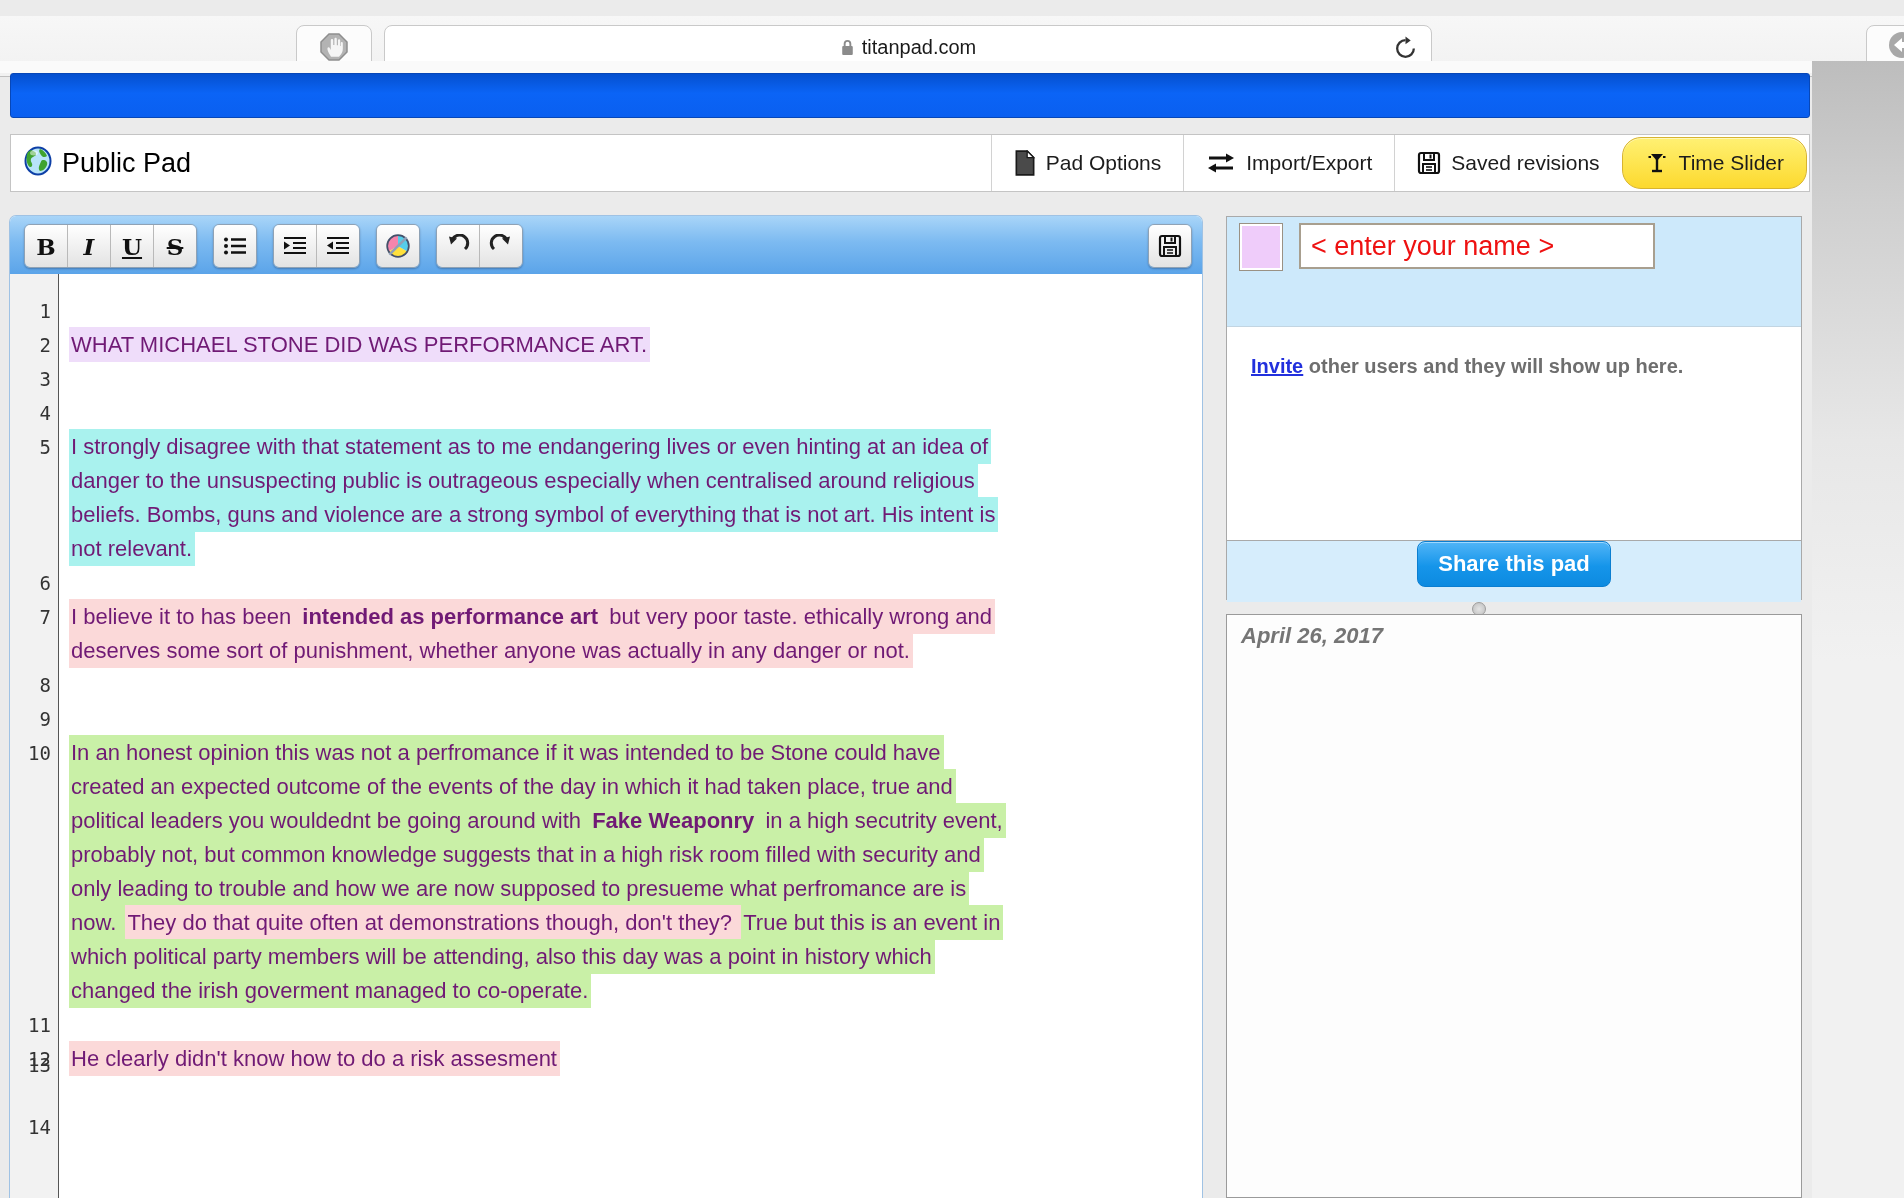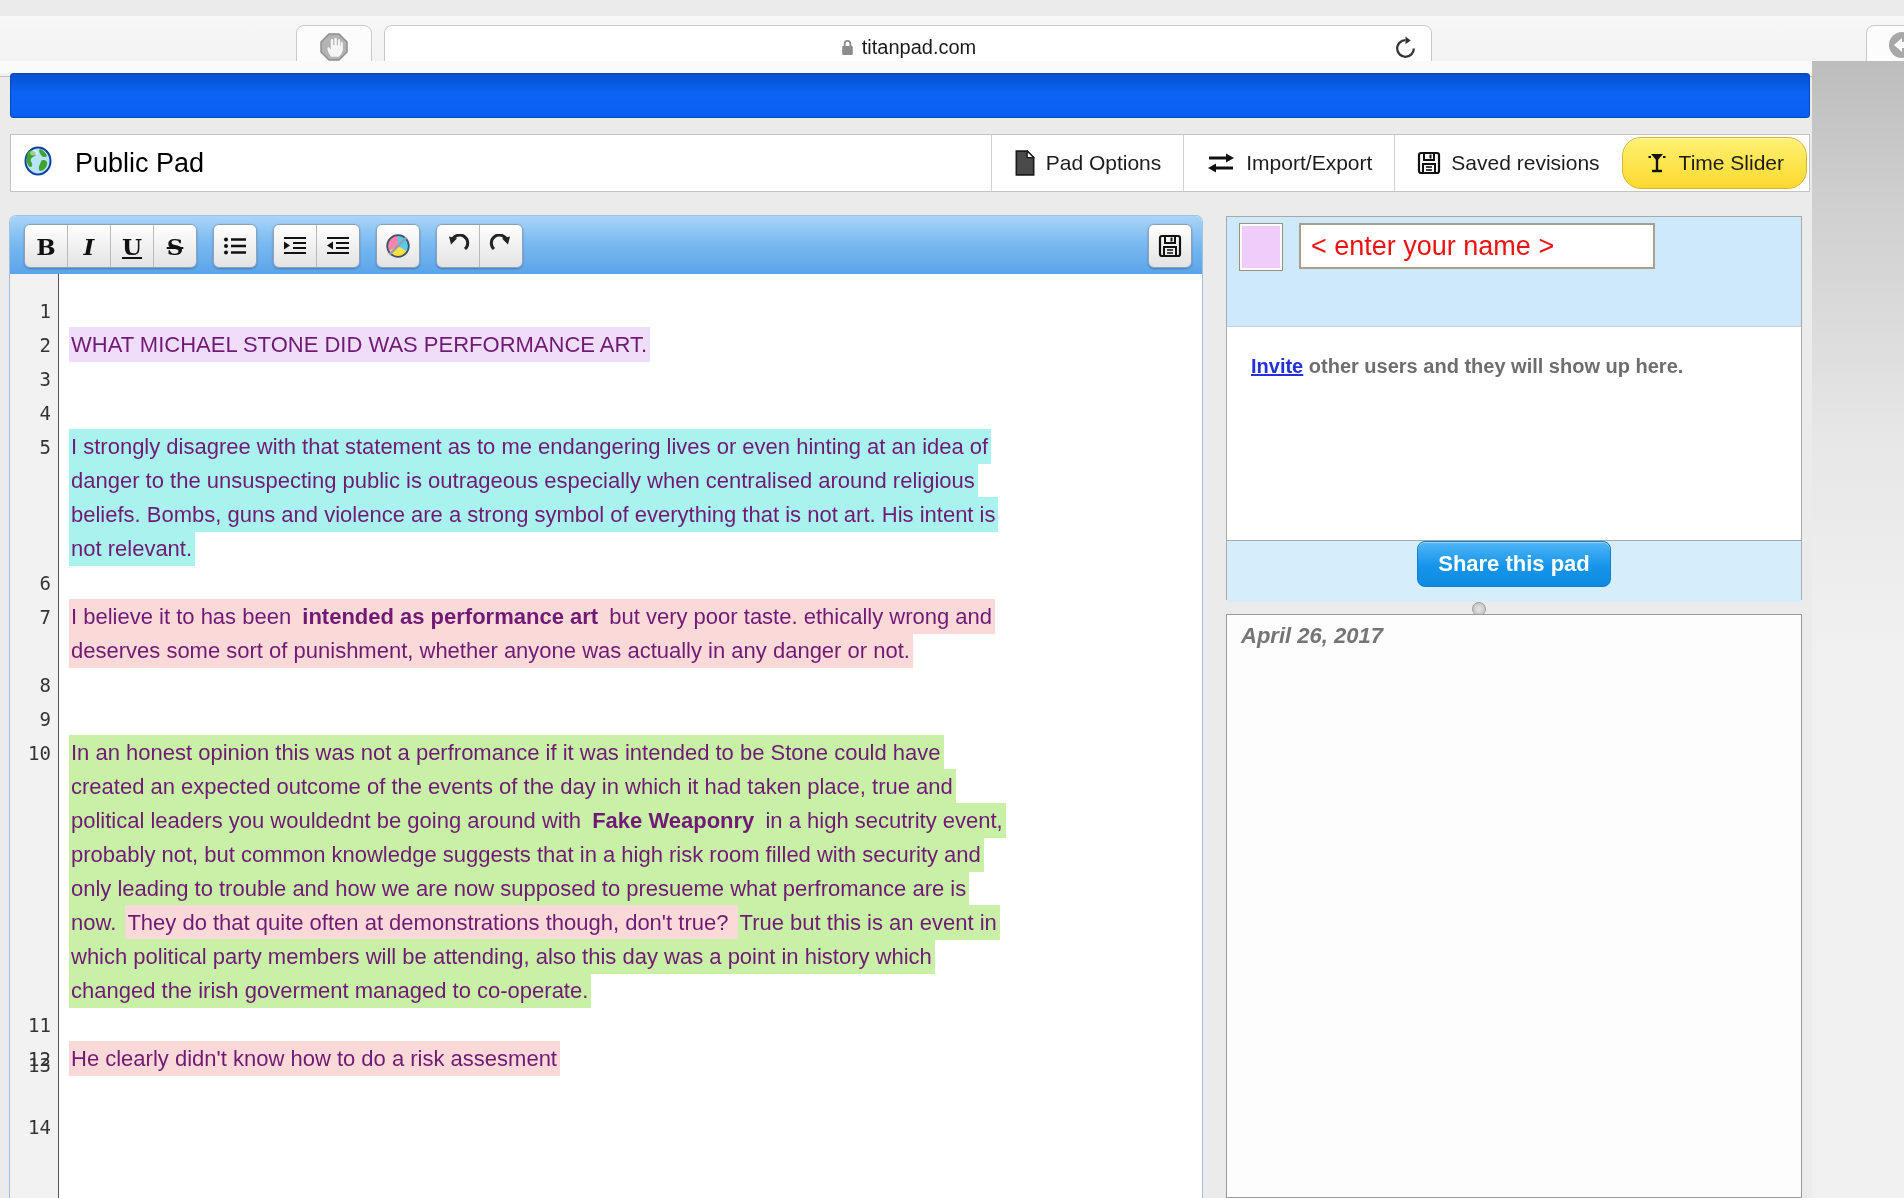--- a/index.html
+++ b/index.html
@@ -26,21 +26,21 @@
                background:linear-gradient(180deg,#bdbdbd 0px,#cfcfcf 140px,#e7e7e7 380px,#f1f1f1 600px,#f1f1f1 100%);}
 
   
   #banner{position:absolute;left:10px;top:73px;width:1800px;height:45px;border-radius:3px;
           background:linear-gradient(180deg,#0550cf 0%,#0b64f6 45%,#0a5ff0 100%);
           border:1px solid #0747b8;box-sizing:border-box;}
 
   
   #header{position:absolute;left:10px;top:134px;width:1800px;height:58px;background:#fff;
           border:1px solid #c4c4c4;box-sizing:border-box;display:flex;align-items:stretch;}
-  #brand{display:flex;align-items:center;gap:22px;margin-left:12px;flex:0 0 auto;}
+  #brand{display:flex;align-items:center;gap:9px;margin-left:12px;flex:0 0 auto;}
   #brand .title{font-size:27px;color:#000;}
   #header-buttons{margin-left:auto;display:flex;align-items:stretch;}
   .hbtn{display:flex;align-items:center;gap:10px;padding:0 22px;border-left:1px solid #d2d2d2;
         cursor:pointer;background:#fff;}
   .hbtn .hlabel{font-size:21px;color:#1c1c1c;white-space:nowrap;}
   .hbtn.active{background:linear-gradient(#fff173,#fcd92e);border:1px solid #d8b42f;
                border-radius:19px;margin:2px 2px 2px 0;box-shadow:inset 0 1px 0 #fff7b8;}
 
   
   #editor{position:absolute;left:10px;top:216px;width:1192px;bottom:0;background:#fff;
@@ -343,21 +343,21 @@
           <div class="erow"></div>
           <div class="erow"><span class="seg hl-pink">I believe it to has been </span><span class="seg hl-pink b">intended as performance art</span><span class="seg hl-pink"> but very poor taste. ethically wrong and</span></div>
           <div class="erow"><span class="seg hl-pink">deserves some sort of punishment, whether anyone was actually in any danger or not.</span></div>
           <div class="erow"></div>
           <div class="erow"></div>
           <div class="erow"><span class="seg hl-green">In an honest opinion this was not a perfromance if it was intended to be Stone could have</span></div>
           <div class="erow"><span class="seg hl-green">created an expected outcome of the events of the day in which it had taken place, true and</span></div>
           <div class="erow"><span class="seg hl-green">political leaders you wouldednt be going around with </span><span class="seg hl-green b">Fake Weaponry</span><span class="seg hl-green"> in a high secutrity event,</span></div>
           <div class="erow"><span class="seg hl-green">probably not, but common knowledge suggests that in a high risk room filled with security and</span></div>
           <div class="erow"><span class="seg hl-green">only leading to trouble and how we are now supposed to presueme what perfromance are is</span></div>
-          <div class="erow"><span class="seg hl-green">now. </span><span class="seg hl-pink">They do that quite often at demonstrations though, don't true? </span><span class="seg hl-green">True but this is an event in</span></div>
+          <div class="erow"><span class="seg hl-green">now. </span><span class="seg hl-pink">They do that quite often at demonstrations though, don't they? </span><span class="seg hl-green">True but this is an event in</span></div>
           <div class="erow"><span class="seg hl-green">which political party members will be attending, also this day was a point in history which</span></div>
           <div class="erow"><span class="seg hl-green">changed the irish goverment managed to co-operate.</span></div>
           <div class="erow"></div>
           <div class="erow"><span class="seg hl-pink">He clearly didn't know how to do a risk assesment</span></div>
           <div class="erow"></div>
           <div class="erow"></div>
         </div>
     </div>
   </div>
 

